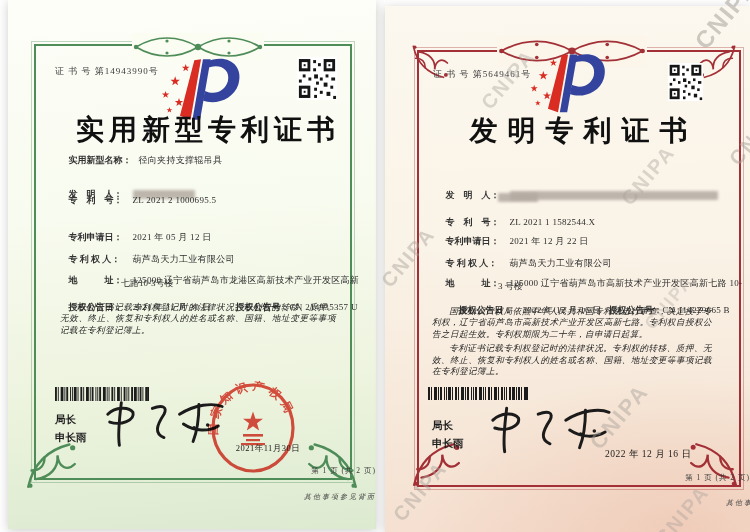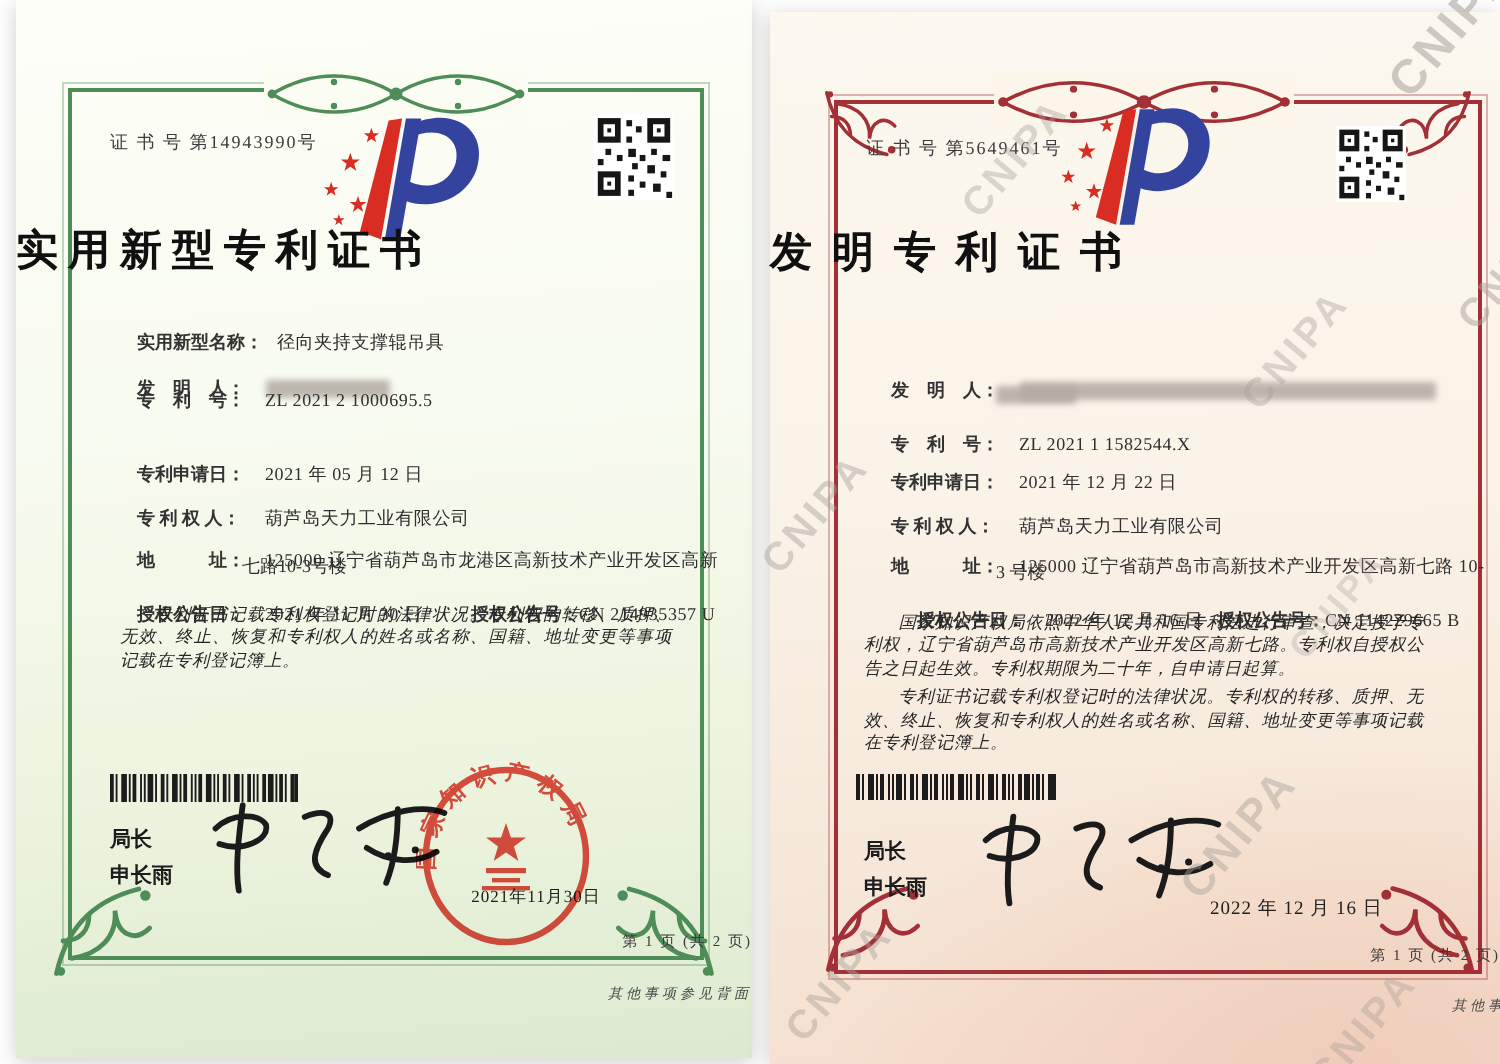--- a/index.html
+++ b/index.html
@@ -9,22 +9,22 @@
   .cert-left{left:8px;top:0;width:368px;height:529px;
     background:linear-gradient(176deg,#fdfef8 0%,#f8fbef 40%,#ecf3dd 75%,#dcead0 100%);}
   .cert-right{left:385px;top:6px;width:365px;height:526px;
     background:radial-gradient(130% 55% at 80% 100%,rgba(238,198,178,.75) 0%,rgba(238,198,178,0) 55%),
                linear-gradient(178deg,#fcf8ef 0%,#faf3e7 45%,#f6e7d8 80%,#f5dfd0 100%);}
   .frame{position:absolute;border:2px solid currentColor;}
   .frame::after{content:"";position:absolute;inset:-5px;border:1px solid currentColor;opacity:.35;}
   .frame-left{color:#4e8c58;left:26px;top:44px;right:24px;bottom:49px;}
   .frame-right{color:#a33036;left:32px;top:44px;right:9px;bottom:45px;border-width:2px;}
   .certno{position:absolute;font-size:9px;letter-spacing:1px;color:#3b3b3b;}
-  .title{position:absolute;left:0;width:100%;font-weight:bold;color:#101010;
-         font-size:21px;}
+  .title{position:absolute;left:16px;width:100%;text-align:center;font-weight:bold;color:#101010;
+         font-size:28px;}
   .t-left{top:111px;letter-spacing:5px;}
   .t-right{top:106px;letter-spacing:10px;}
   .row{position:absolute;font-size:9px;color:#2e2e2e;white-space:pre;}
   .lab{display:inline-block;min-width:64px;font-weight:bold;color:#333;}
   .val{letter-spacing:.3px;}
   .addr2{position:absolute;font-size:9px;color:#2e2e2e;}
   .para{position:absolute;font-size:8.6px;line-height:11.4px;color:#262626;text-align:justify;
         font-style:italic;letter-spacing:.4px;}
   .para p{margin:0 0 3px 0;text-indent:2em;}
   .redact{display:inline-block;height:9px;background:#b3aaa2;filter:blur(1.6px);
@@ -192,21 +192,21 @@
     </span>
 
     <span style="position:absolute;left:289px;top:57px;">
       <svg width="40" height="43" viewBox="0 0 42 42" preserveAspectRatio="none">
           <use href="#qr"></use>
         </svg>
     </span>
 
     <div class="title t-left">实用新型专利证书</div>
 
-    <div class="row" style="left:47px;top:155px;">
+    <div class="row" style="left:47px;top:144px;">
       <span class="lab" style="min-width:70px;">实用新型名称：</span><span class="val">径向夹持支撑辊吊具</span>
     </div>
     <div class="row" style="left:47px;top:178px;">
       <span class="lab">发　明　人：</span><span class="redact" style="width:62px;"></span>
     </div>
     <div class="row" style="left:47px;top:184px;">
       <span class="lab">专　利　号：</span><span class="val">ZL 2021 2 1000695.5</span>
     </div>
     <div class="row" style="left:47px;top:221px;">
       <span class="lab">专利申请日：</span><span class="val">2021 年 05 月 12 日</span>

